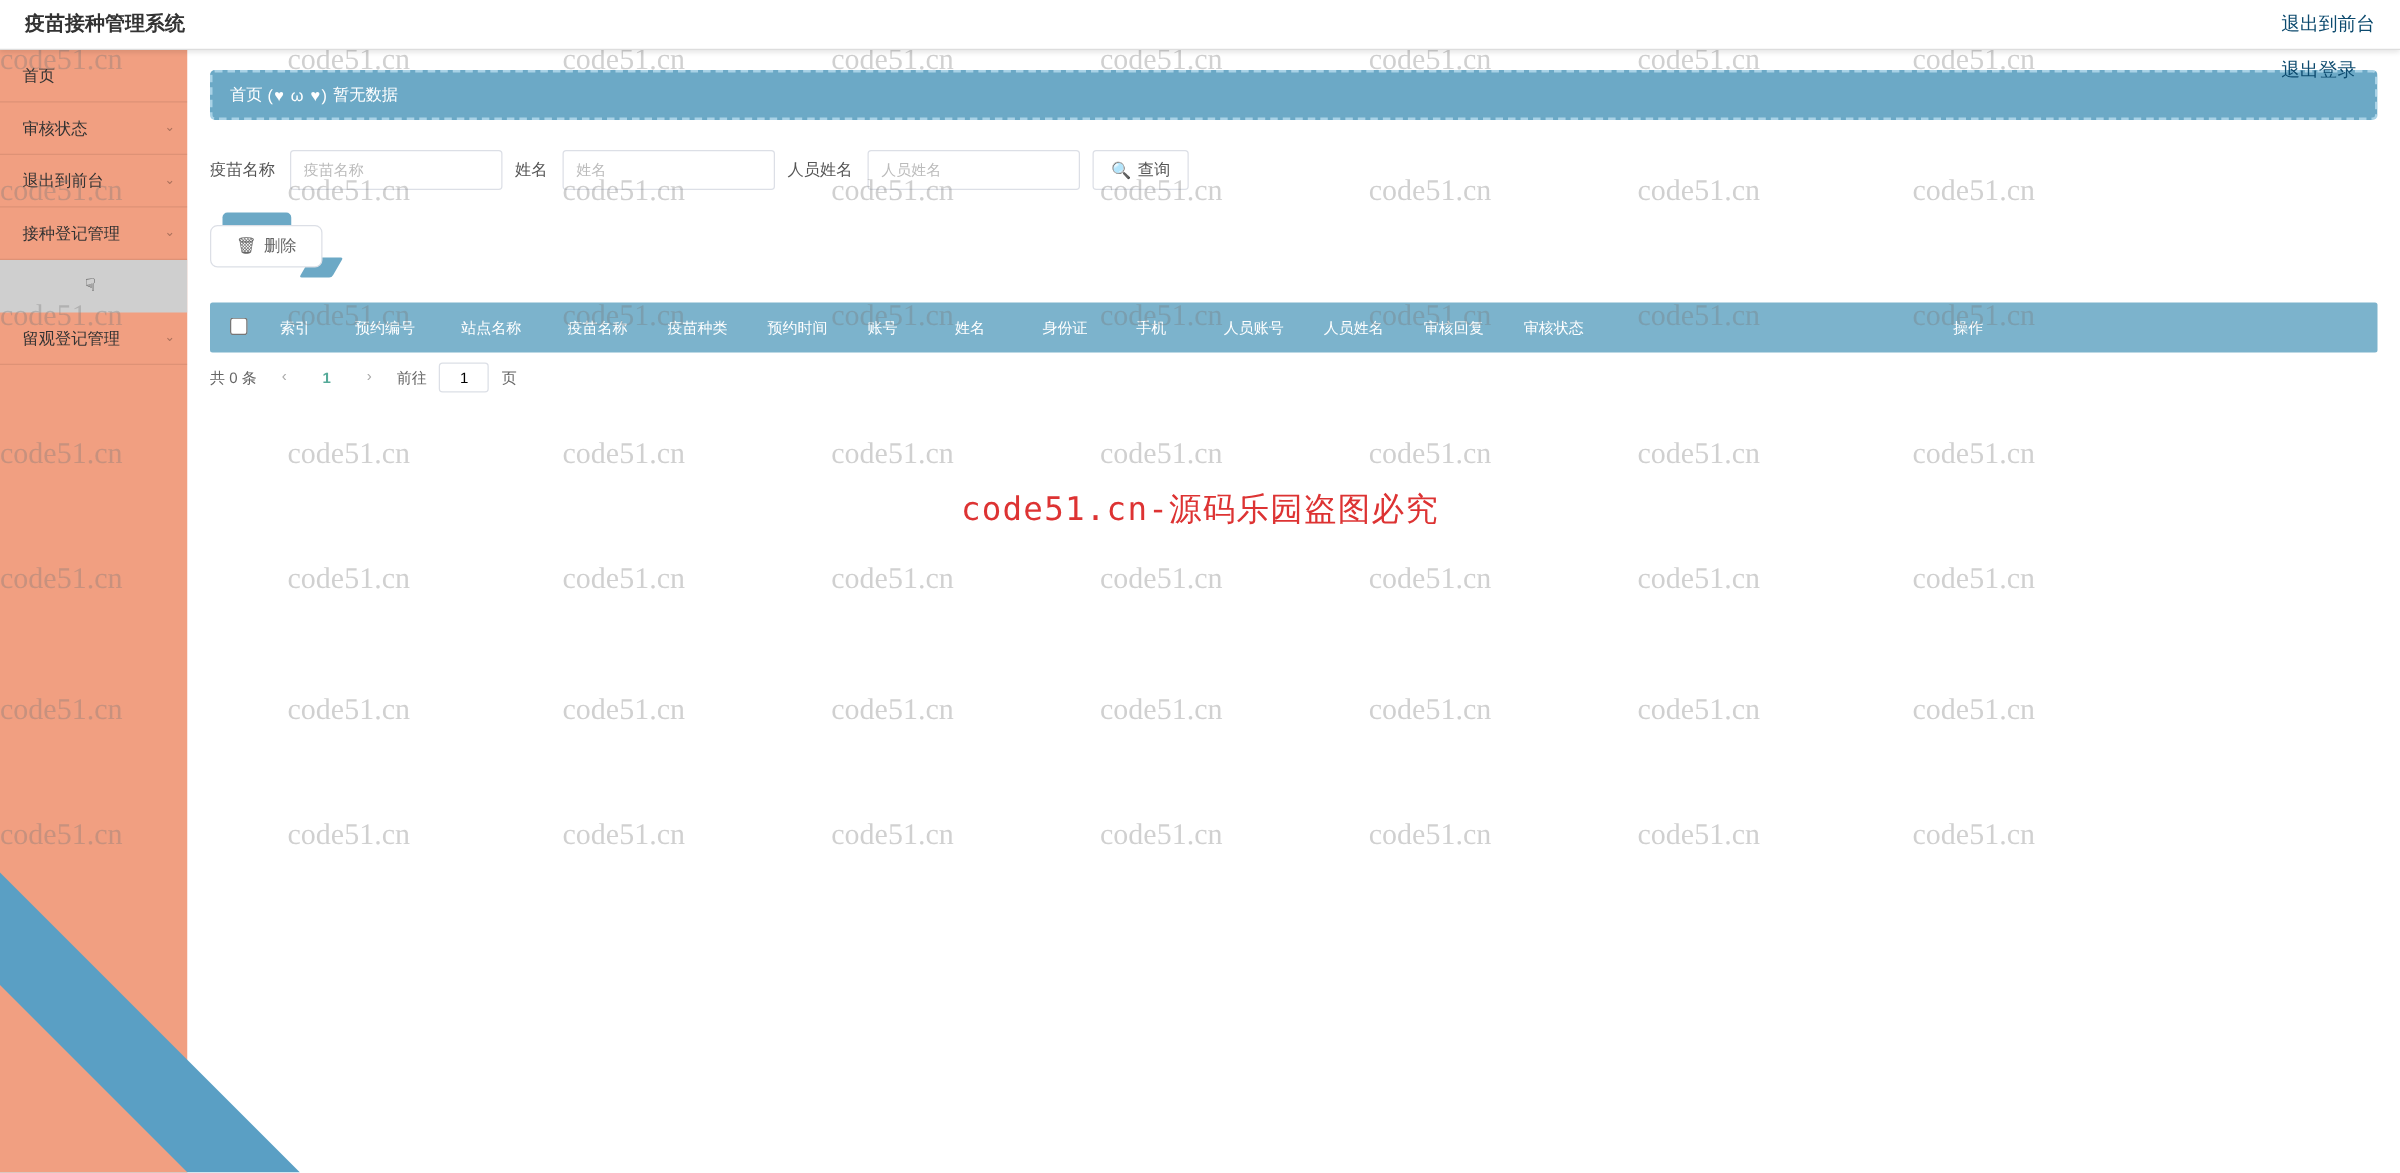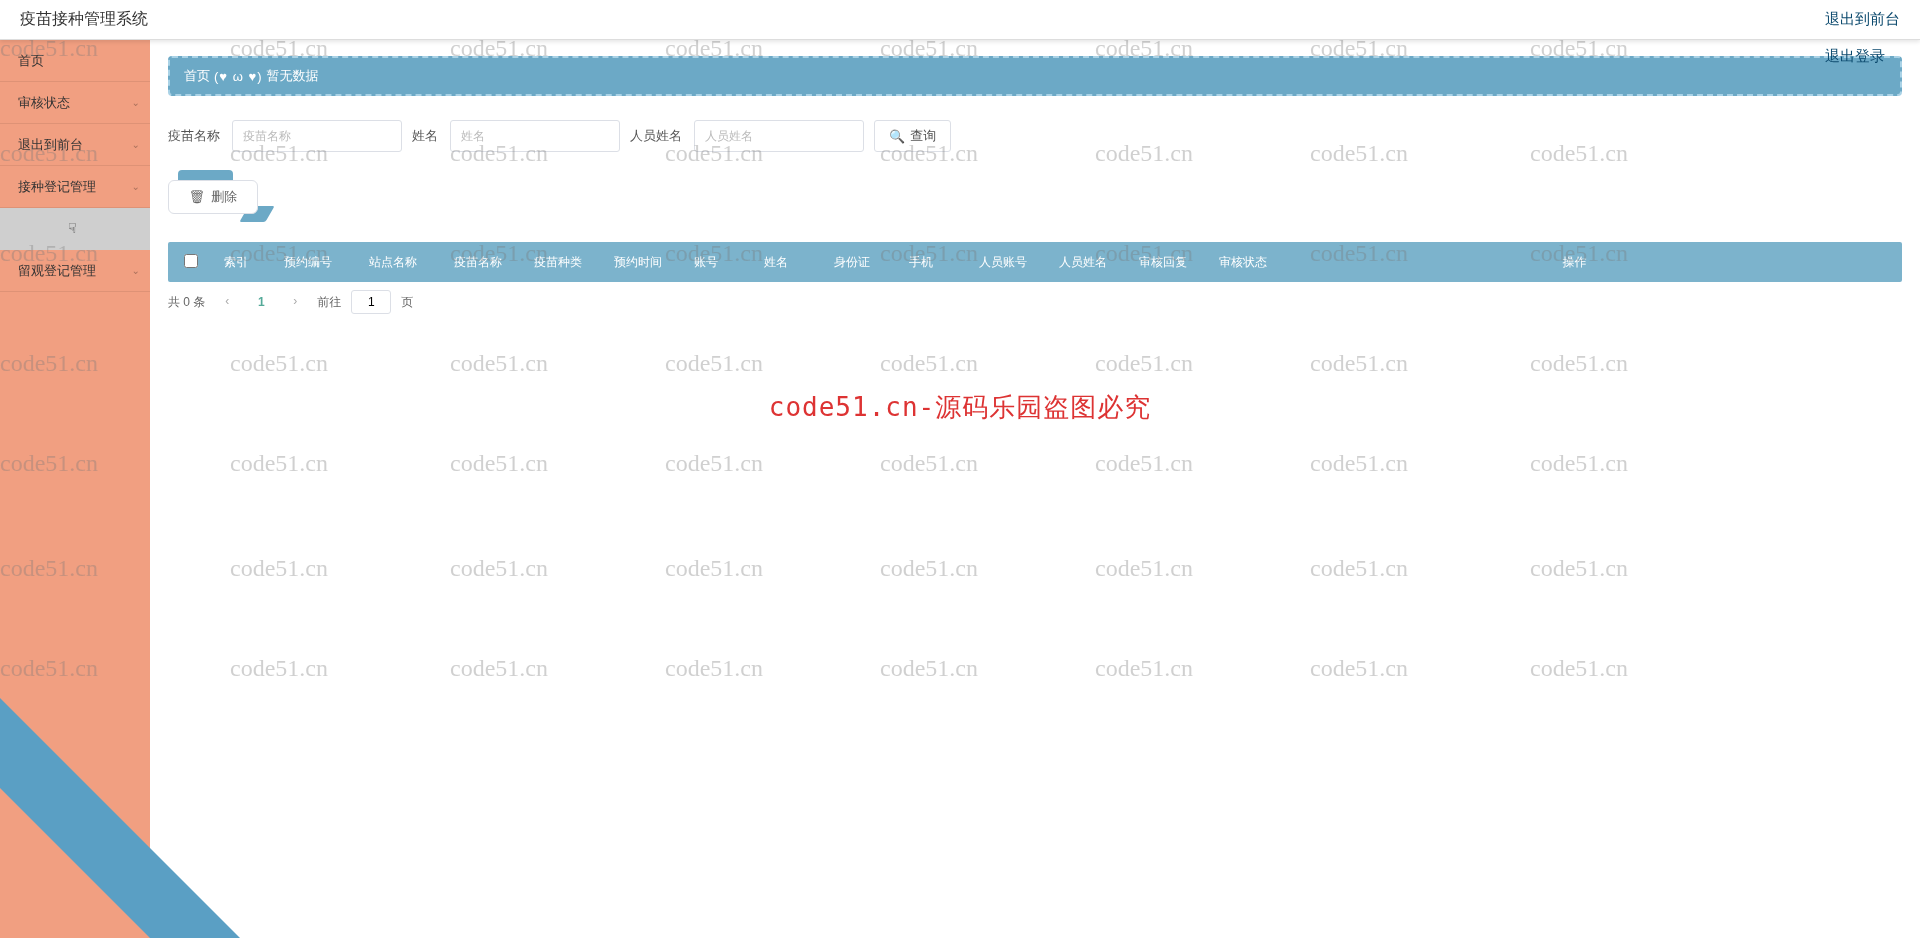--- a/index.html
+++ b/index.html
@@ -1,20 +1,20 @@
 <!DOCTYPE html>
 <html><head>
 <meta charset="utf-8">
 <style>
 * { margin: 0; padding: 0; box-sizing: border-box; }
 body { font-family: "Microsoft YaHei", Arial, sans-serif; font-size: 13px; color: #555; background: #fff; width: 1920px; height: 938px; overflow: hidden; position: relative; }
 
 
 .header { height: 40px; background: #fff; display: flex; align-items: center; padding: 0 20px; border-bottom: 1px solid #ddd; box-shadow: 0 2px 4px rgba(0,0,0,0.1); position: relative; z-index: 10; }
-.header-title { font-size: 16px; font-weight: normal; color: #333; }
+.header-title { font-size: 16px; font-weight: bold; color: #333; }
 .header-right { margin-left: auto; display: flex; gap: 18px; font-size: 15px; color: #0c4a6e; flex-direction: column; }
 .header-right span { cursor: pointer; }
 
 
 .layout { display: flex; height: calc(100% - 40px); }
 
 
 .sidebar { width: 150px; background: #f19f81; color: #333; flex-shrink: 0; position: relative; }
 .sidebar-item { height: 42px; line-height: 42px; padding-left: 18px; font-size: 13px; cursor: pointer; position: relative; border-bottom: 1px solid rgba(0,0,0,0.08); }
 .sidebar-item .chev { position: absolute; right: 10px; top: 50%; transform: translateY(-50%); font-size: 10px; color: rgba(0,0,0,0.3); }

